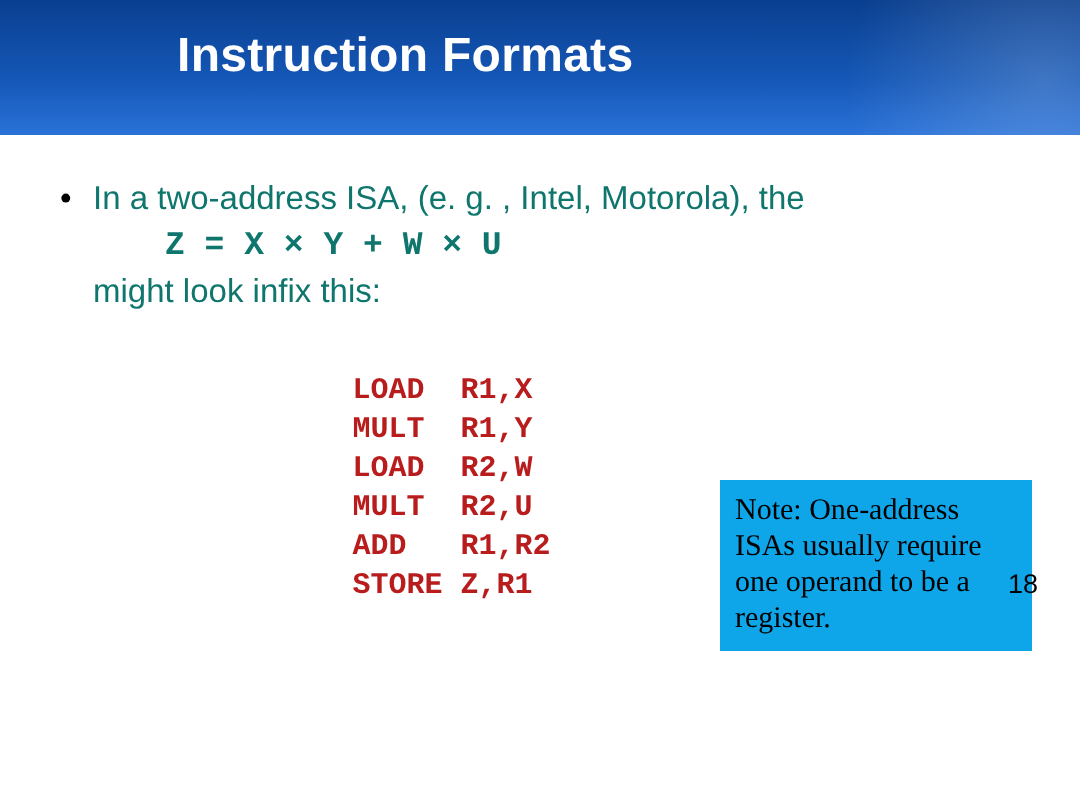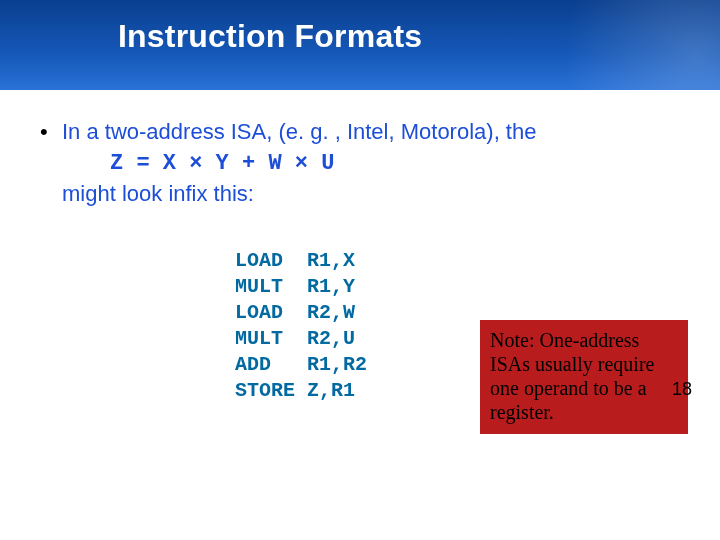--- a/index.html
+++ b/index.html
@@ -29,21 +29,21 @@
     position: absolute;
     top: 18px; left: 118px;
     color: #ffffff;
     font-size: 32px;
     font-weight: 700;
     letter-spacing: 0.2px;
   }
   .body {
     position: absolute;
     top: 118px; left: 38px; right: 33px;
-    color: #1d4ed8;
+    color: #0f766e;
     font-size: 22px;
     line-height: 1.28;
   }
   .bullet {
     position: relative;
     padding-left: 24px;
   }
   .bullet::before {
     content: "•";
     position: absolute;
@@ -60,27 +60,27 @@
   .indent-expr { padding-left: 72px; margin-top: 2px; }
   .might { padding-left: 24px; margin-top: 2px; }
   .code-block {
     position: absolute;
     top: 248px; left: 235px;
     font-family: "Courier New", Courier, monospace;
     font-weight: 700;
     font-size: 20px;
     line-height: 1.3;
     white-space: pre;
-    color: #0369a1;
+    color: #b91c1c;
   }
   .note-box {
     position: absolute;
     top: 320px; left: 480px;
     width: 208px;
-    background: #b91c1c;
+    background: #0ea5e9;
     padding: 8px 10px 10px 10px;
     font-family: "Times New Roman", Times, serif;
     font-size: 20px;
     line-height: 1.2;
     color: #000;
   }
   .page-num {
     position: absolute;
     bottom: 4px; right: 28px;
     font-size: 18px;

